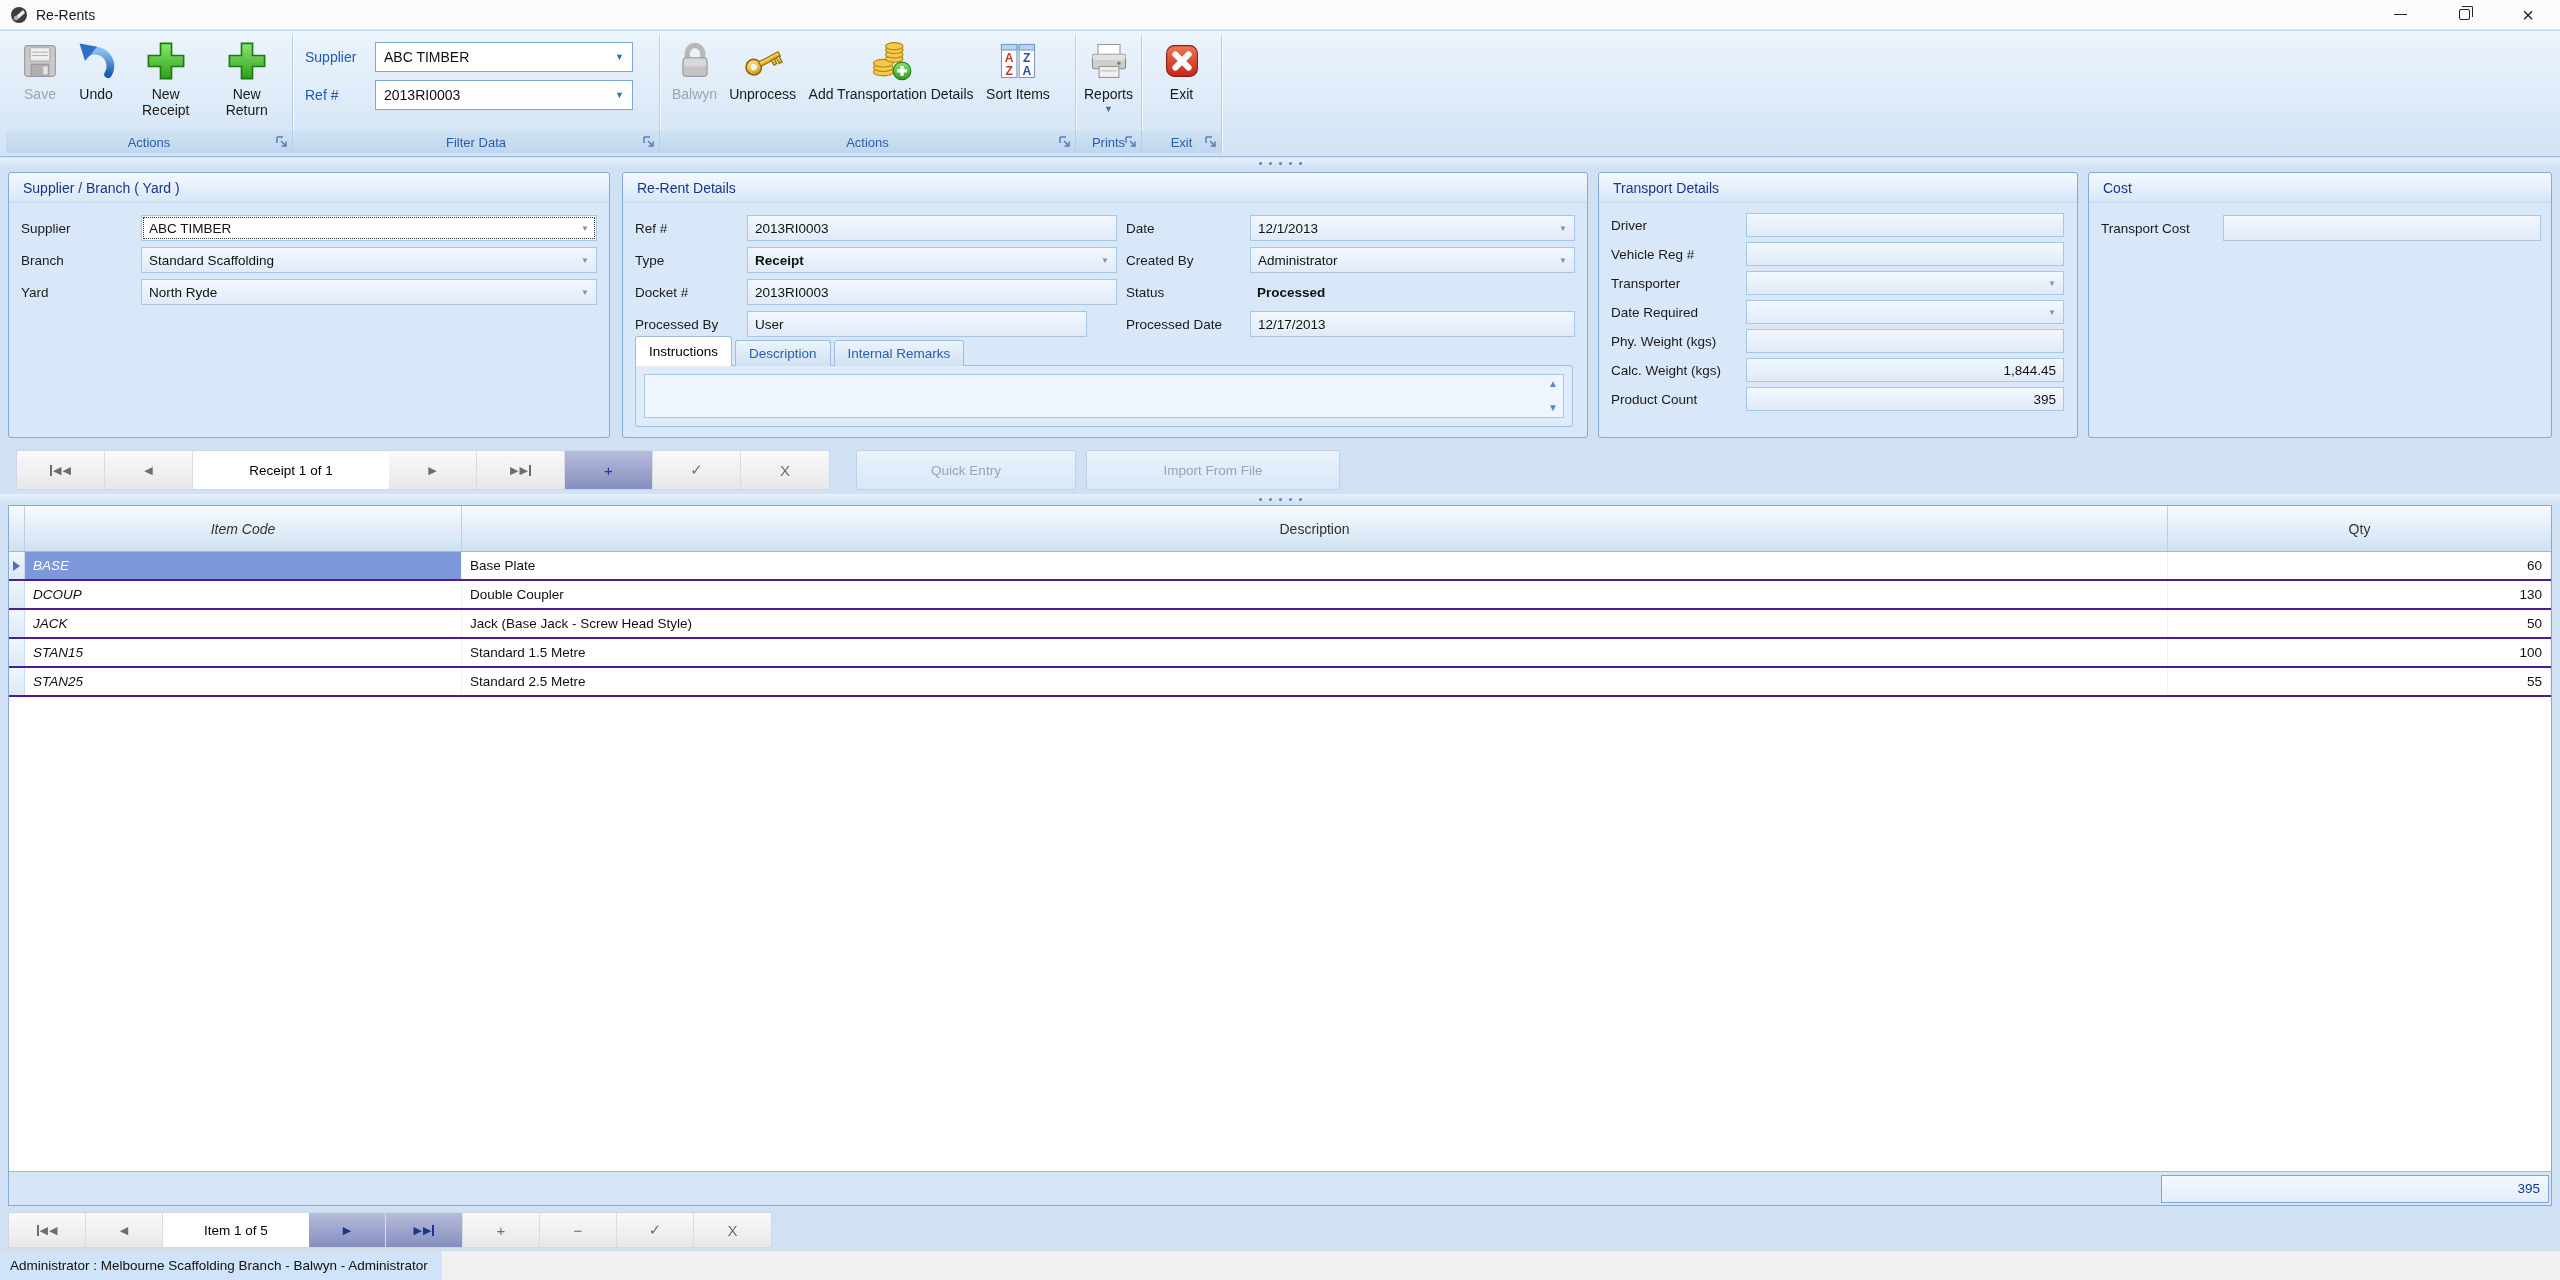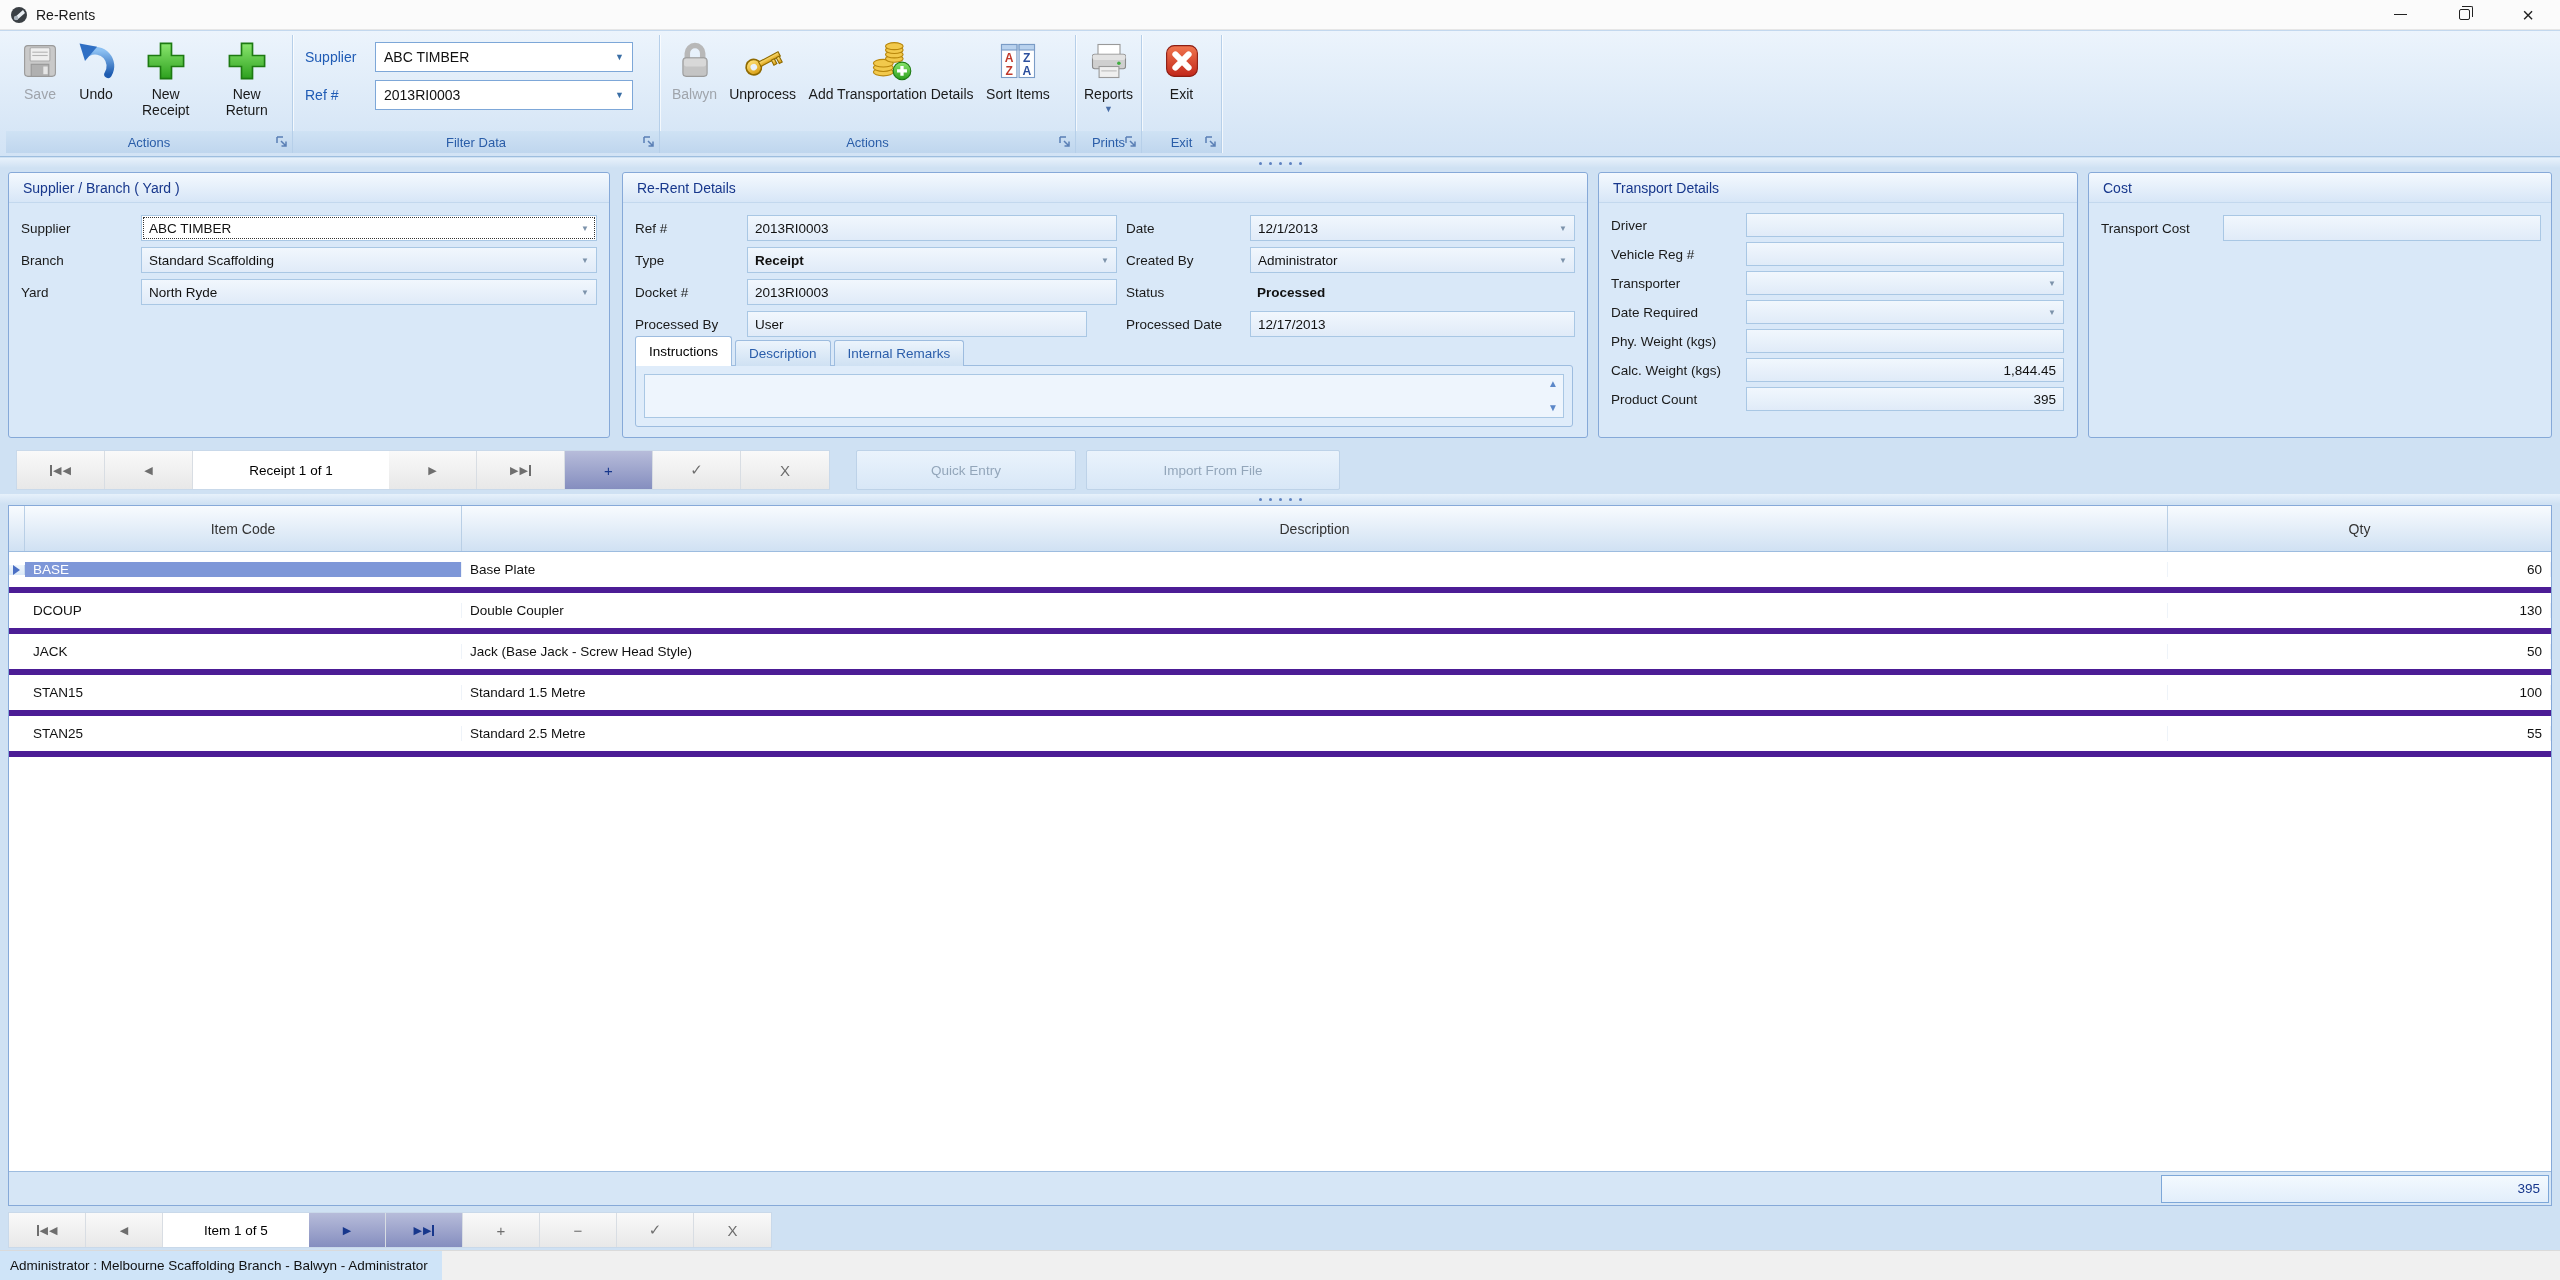--- a/index.html
+++ b/index.html
@@ -98,30 +98,30 @@
 
   
   .grid { position:absolute; left:8px; top:505px; width:2544px; height:701px;
     background:#fff; border:1px solid #86a9d8; display:flex; flex-direction:column; }
   .ghead { height:46px; display:flex; background:linear-gradient(#f8fbfe,#d0e1f3);
     border-bottom:1px solid #9dbcdf; }
   .gh { display:flex; align-items:center; justify-content:center; font-size:14px; color:#333;
     border-right:1px solid #b9cfe6; }
   .gh:last-child { border-right:none; }
   .ghsel { width:16px; border-right:1px solid #b9cfe6; }
-  .grow { height:41px; display:flex; border-bottom:6px solid #4c1d95; background:#fff;align-items:center; }
+  .grow { height:29px; display:flex; border-bottom:2px solid #4c1d95; background:#fff; }
   .gcell { display:flex; align-items:center; padding:0 8px; font-size:13.5px;
     border-right:1px solid #eef3f9; overflow:hidden; white-space:nowrap; }
   .gcell.qty { justify-content:flex-end; }
   .gcell.sel { background:#7e97d8; color:#fff; }
   .rowind { width:16px; flex:none; background:linear-gradient(#f0f6fc,#dbe9f7);
     border-right:1px solid #c9dbee; display:flex; align-items:center; justify-content:center; }
   .rowind .ptr { width:0; height:0; border-left:7px solid #4a6fc4;
     border-top:5px solid transparent; border-bottom:5px solid transparent; }
-  .col-code { width:437px; flex:none; }
+  .col-code { width:437px; flex:none;font-style:italic; }
   .col-desc { width:1706px; flex:none; }
   .col-qty { flex:1; }
   .gfill { flex:1; }
   .gfoot { height:34px; background:#d6e6f6; border-top:1px solid #9dbcdf;
     display:flex; align-items:center; }
   .gtotal { margin-left:auto; width:388px; height:28px; margin-right:2px;
     border:1px solid #7da7d8; background:linear-gradient(#f3f9fe,#e2eefb);
     display:flex; align-items:center; justify-content:flex-end; padding:0 8px;
     color:#17378c; font-size:13.5px; }
 

